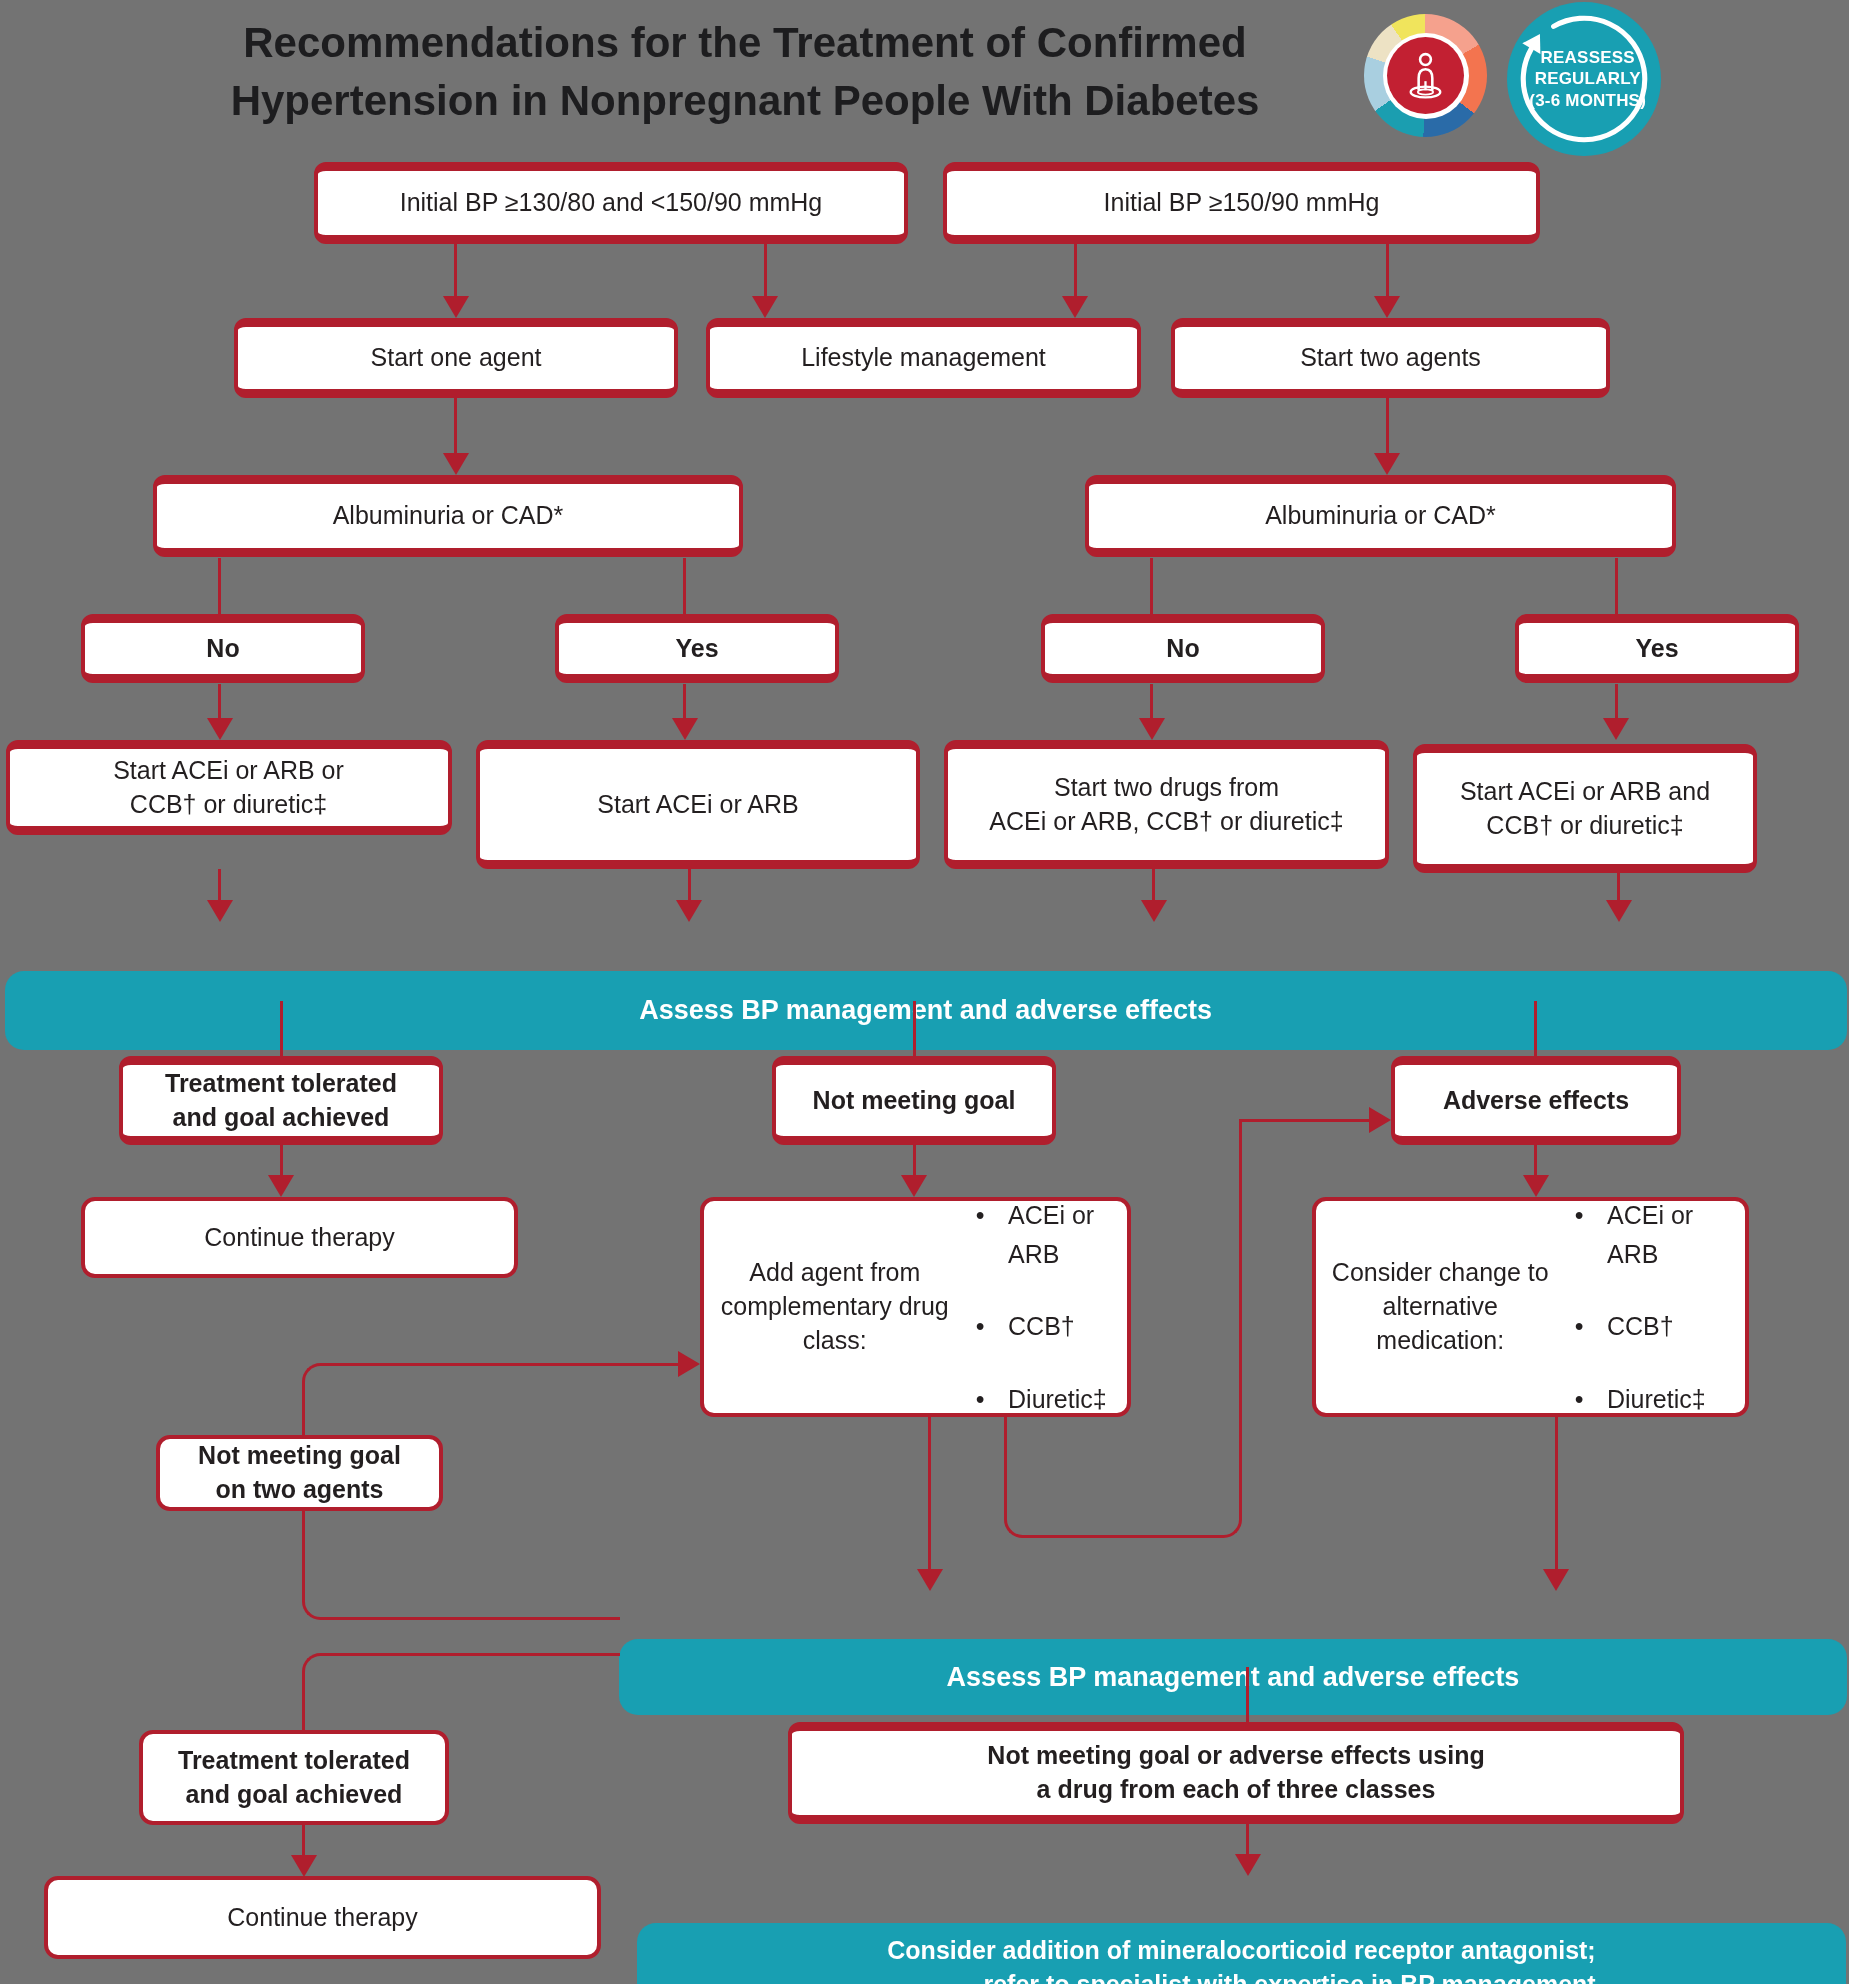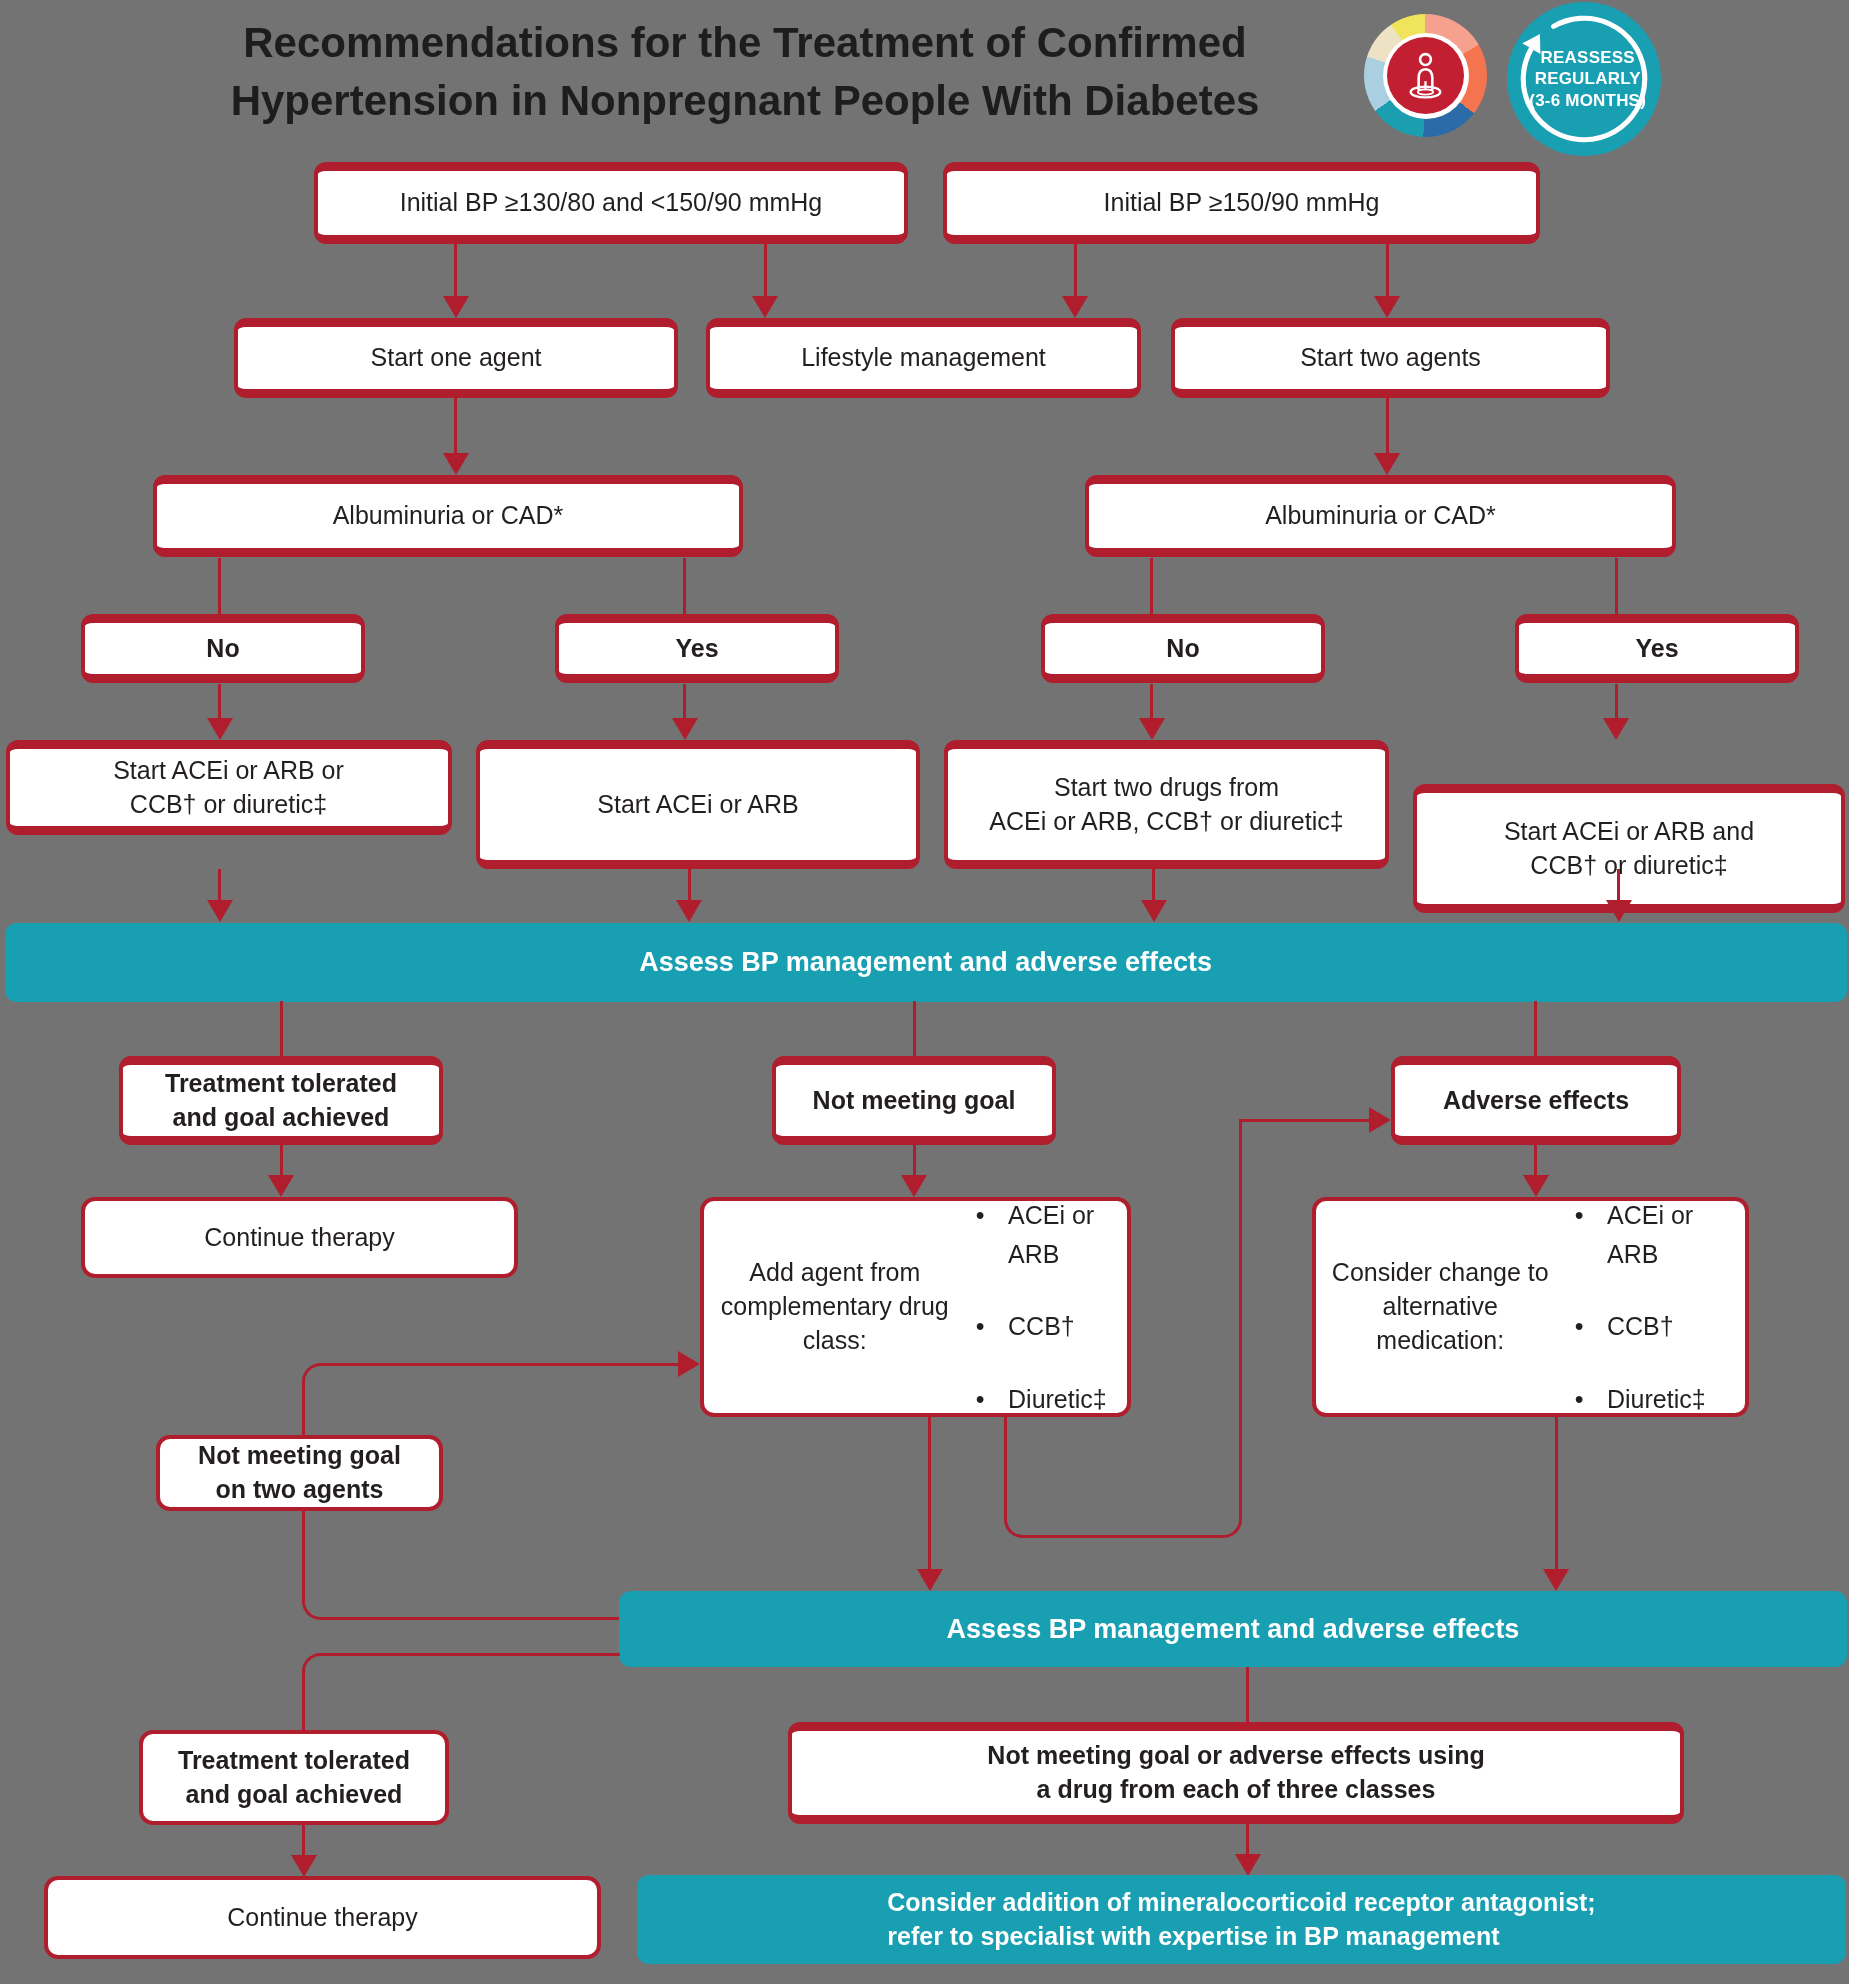--- a/index.html
+++ b/index.html
@@ -20,23 +20,23 @@
   
   .box{
     position:absolute;box-sizing:border-box;background:#fff;
     border:4.2px solid var(--red);border-radius:14px;
     display:flex;align-items:center;justify-content:center;text-align:center;
     font-size:25px;line-height:1.35;white-space:pre-line;padding:3.7px 9.2px;
   }
   .box.bar{border-width:9.2px 4.2px;border-radius:12px;}
   .box.bold{font-weight:700;}
   .banner{
-    position:absolute;box-sizing:border-box;background:var(--teal);border-radius:12px;
+    position:absolute;box-sizing:border-box;background:var(--teal);border-radius:19px;
     color:#fff;font-weight:700;font-size:27px;line-height:1.35;
-    display:flex;align-items:center;justify-content:center;text-align:left;white-space:pre-line;
+    display:flex;align-items:center;justify-content:center;text-align:right;white-space:pre-line;margin-top:48px;
   }
   .bigbox .inner{display:flex;gap:15.7px;align-items:center;}
   .bigbox .heading{white-space:pre-line;text-align:center;}
   ul.bullets{list-style:none;margin:0;padding:0;text-align:left;}
   ul.bullets li{position:relative;padding-left:36px;line-height:1.55;}
   ul.bullets li::before{content:"\2022";position:absolute;left:3.7px;}
   
   .vl{position:absolute;width:3.2px;background:var(--red);}
   .hl{position:absolute;height:3.2px;background:var(--red);}
   .arrD{position:absolute;width:0;height:0;border-left:13px solid transparent;border-right:13px solid transparent;border-top:22px solid var(--red);}
@@ -137,21 +137,21 @@
   <div class="vl" style="left:1150px;top:684px;height:36px"></div>
   <div class="arrD" style="left:1139px;top:718px"></div>
   <div class="vl" style="left:1615px;top:684px;height:36px"></div>
   <div class="arrD" style="left:1603px;top:718px"></div>
 
   <div class="box bar" style="left:5.5px;top:740px;width:446px;height:95px">Start ACEi or ARB or
 CCB† or diuretic‡</div>
   <div class="box bar" style="left:476px;top:740px;width:444px;height:129px">Start ACEi or ARB</div>
   <div class="box bar" style="left:944px;top:740px;width:445px;height:129px">Start two drugs from
 ACEi or ARB, CCB† or diuretic‡</div>
-  <div class="box bar" style="left:1413px;top:784px;width:432px;height:129px">Start ACEi or ARB and
+  <div class="box bar" style="left:1413px;top:744px;width:344px;height:129px">Start ACEi or ARB and
 CCB† or diuretic‡</div>
 
   <div class="vl" style="left:218px;top:869px;height:32px"></div>
   <div class="arrD" style="left:207px;top:900px"></div>
   <div class="vl" style="left:688px;top:869px;height:32px"></div>
   <div class="arrD" style="left:676px;top:900px"></div>
   <div class="vl" style="left:1152px;top:869px;height:32px"></div>
   <div class="arrD" style="left:1141px;top:900px"></div>
   <div class="vl" style="left:1617px;top:869px;height:32px"></div>
   <div class="arrD" style="left:1606px;top:900px"></div>

